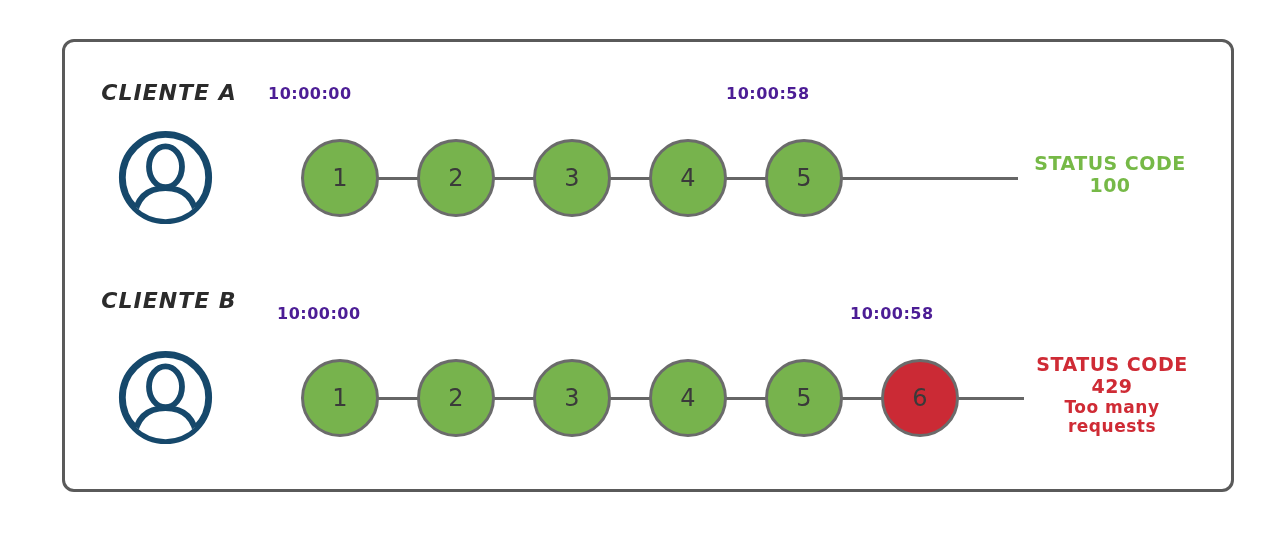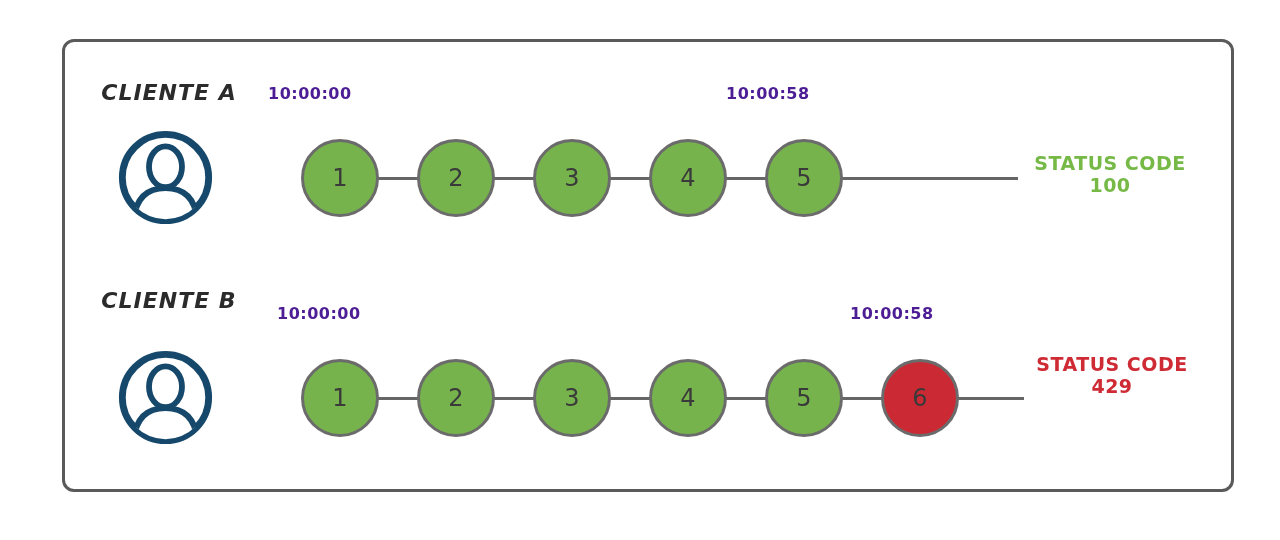--- a/index.html
+++ b/index.html
@@ -128,16 +128,17 @@
         <div class="circle ok">1</div>
         <div class="circle ok">2</div>
         <div class="circle ok">3</div>
         <div class="circle ok">4</div>
         <div class="circle ok">5</div>
         <div class="circle error">6</div>
       </div>
 
     <div class="status status-b" style="color: rgb(207, 43, 53);">
       <div>STATUS CODE 429</div>
+      <div class="status-sub">Too many requests</div>
     </div>
   </section>
 
 </div>
 
 </body></html>

